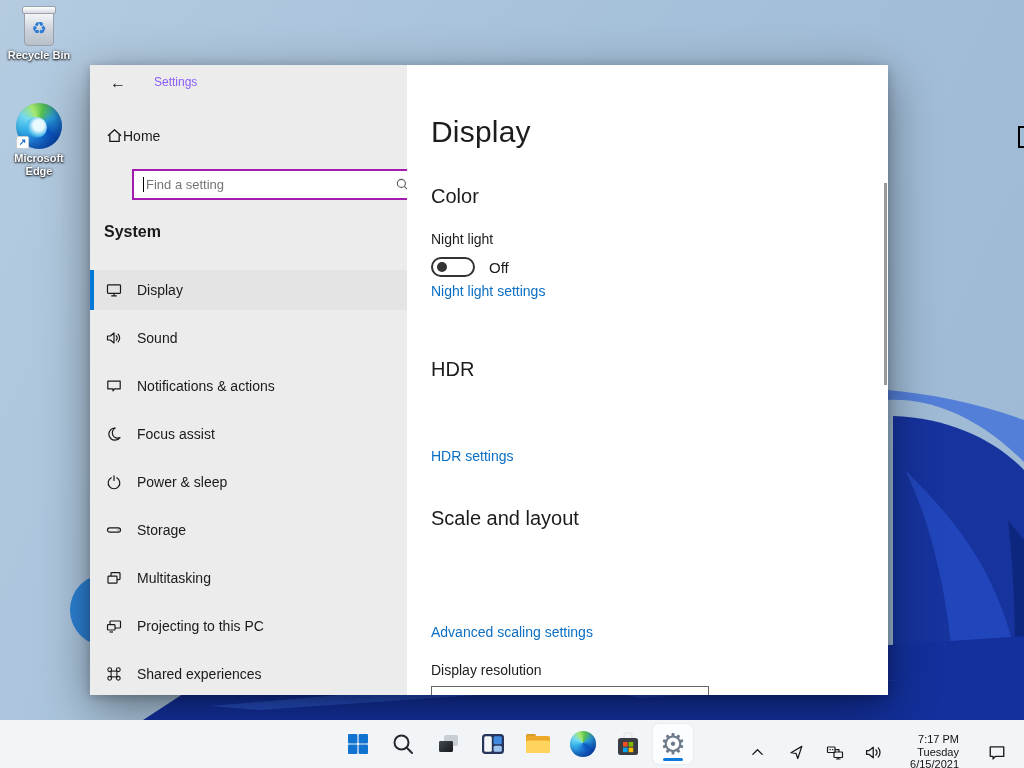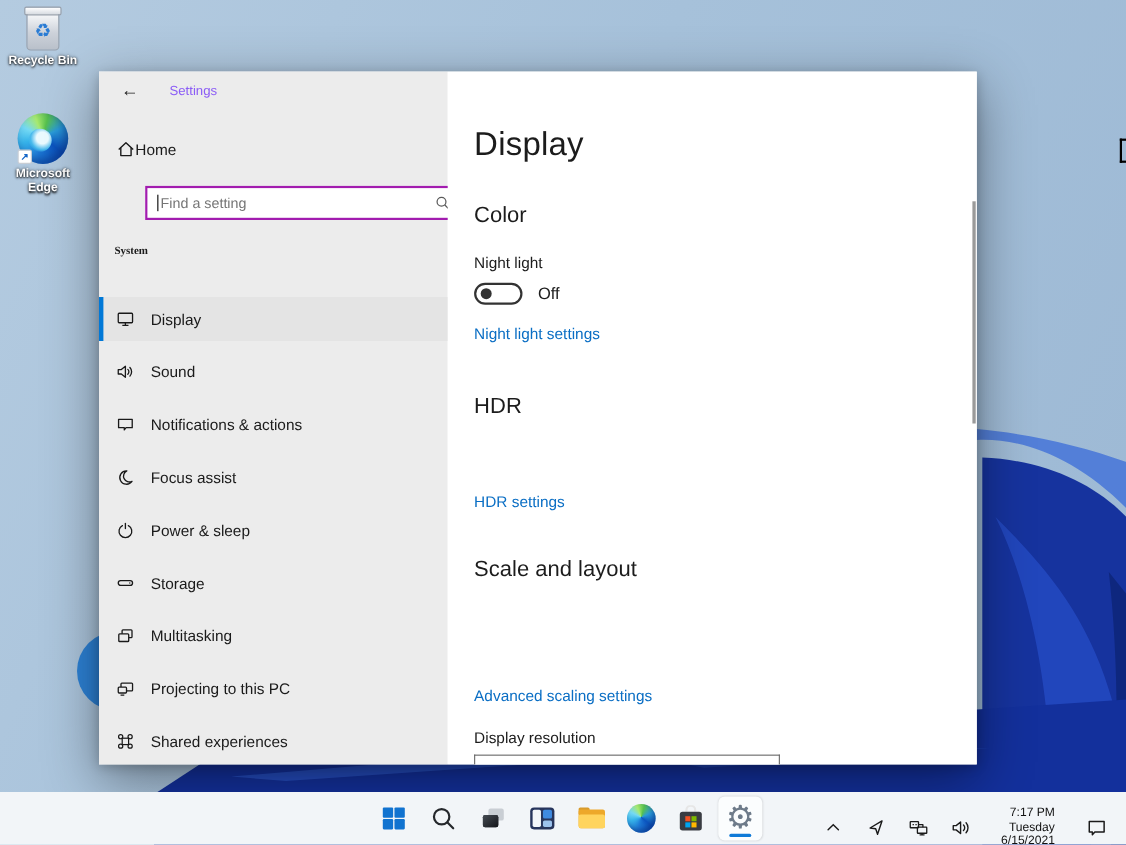--- a/index.html
+++ b/index.html
@@ -46,42 +46,42 @@
   .home-row .lbl { font-size:14px; color:#1a1a1a; }
 
   .searchbox { position:absolute; left:14px; top:104px; width:288px; height:31px;
     border:2px solid #a21caf; background:#fff;margin-left:28px; }
   .searchbox input { position:absolute; left:12px; top:0; width:230px; height:27px; border:none;
     outline:none; font-size:13px; color:#1a1a1a; font-family:"Liberation Sans",sans-serif; background:transparent; }
   .searchbox input::placeholder { color:#757575; opacity:1; }
   .caret { position:absolute; left:9px; top:6px; width:1px; height:15px; background:#000; }
   .searchbox .mag { position:absolute; right:8px; top:6px; }
 
-  .sys-label { position:absolute; left:14px; top:158px; font-size:10px; font-weight:bold; color:#1a1a1a;font-family:Liberation Serif, serif; }
+  .sys-label { position:absolute; left:14px; top:158px; font-size:16px; font-weight:bold; color:#1a1a1a; }
 
   .navlist { position:absolute; left:0; top:205px; width:100%; }
   .navitem { position:relative; height:40px; margin-bottom:8px; display:flex; align-items:center; cursor:default; }
   .navitem .nicon { width:16px; margin-left:16px; display:flex; }
   .navitem .nlabel { margin-left:15px; font-size:14px; color:#1a1a1a; white-space:nowrap; }
   .navitem.selected { background:#e4e4e4; }
   .navitem.selected::before { content:""; position:absolute; left:0; top:0; width:4px; height:40px; background:#0078d7; }
 
   .content { position:absolute; left:317px; top:0; right:0; bottom:0; background:#fff; }
   .content > div { position:absolute; left:24px; }
   .page-title { top:50px; font-size:30px; font-weight:300; color:#1c1c1c; letter-spacing:.2px; }
   .sec-h { font-size:20px; font-weight:400; color:#1c1c1c; }
   .h-color { top:120px; } .h-hdr { top:293px; } .h-scale { top:442px; }
   .lbl14 { font-size:14px; color:#1c1c1c; }
   .nl-label { top:166px; }
   .toggle-row { top:192px; display:flex; align-items:center; gap:14px;text-align:center; }
   .toggle { position:relative; width:44px; height:20px; border:2px solid #333; border-radius:11px; background:#fff; }
   .toggle .knob { position:absolute; left:4px; top:3px; width:10px; height:10px; border-radius:50%; background:#333; }
   .tstate { font-size:15px; color:#1c1c1c; }
   .link { font-size:14px; color:#0a6ec4; cursor:default; }
-  .nl-link { top:230px; }
+  .nl-link { top:218px; }
   .hdr-desc { top:339px; width:424px; font-size:14px; line-height:18.5px; color:#666; }
   .hdr-link { top:383px; }
   .chg-label { top:487px; }
   .dropdown { top:512px; width:278px; height:31px; border:1px solid #666; background:#fff;
     display:flex; align-items:center; padding-left:12px; font-size:14px; color:#1a1a1a; }
   .dropdown svg { position:absolute; right:11px; top:11px; }
   .adv-link { top:559px; }
   .res-label { top:597px; }
   .dropdown-partial { top:621px; width:278px; height:14px; border:1px solid #666; border-bottom:none; background:#fff; }
   .scrollbar { position:absolute; left:794px; top:118px; width:3px; height:202px; background:#9a9a9a; }

